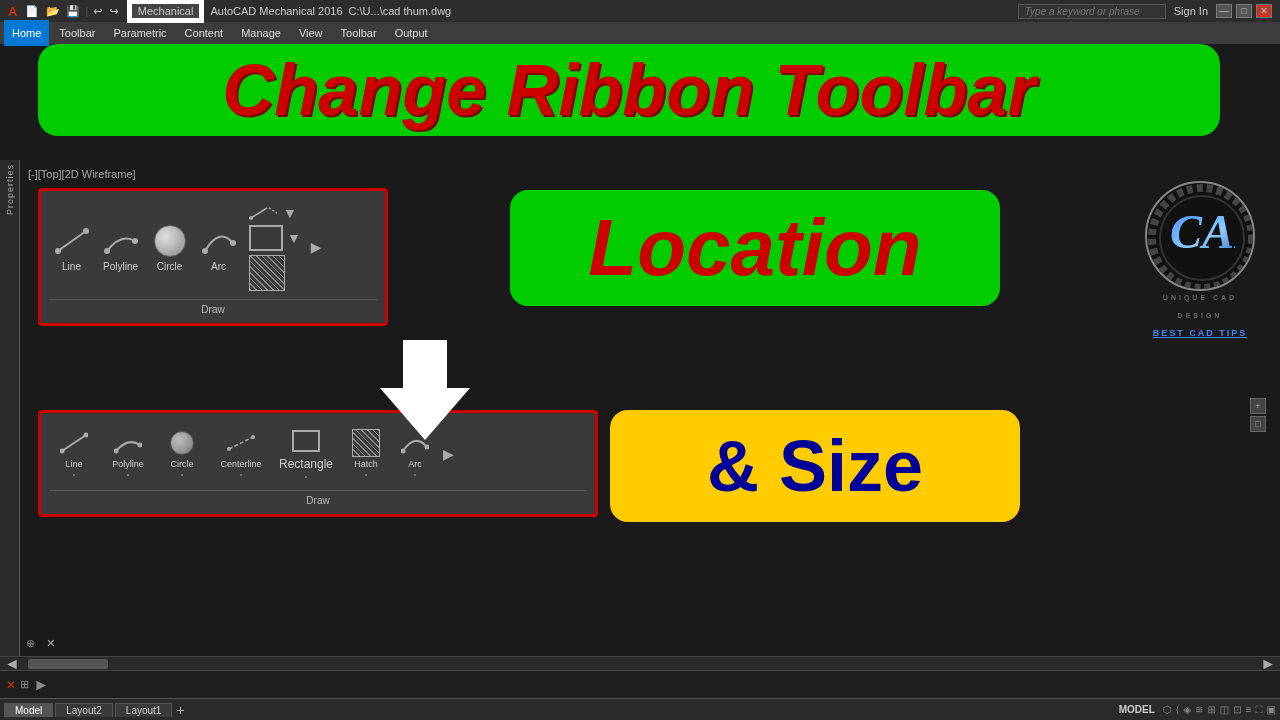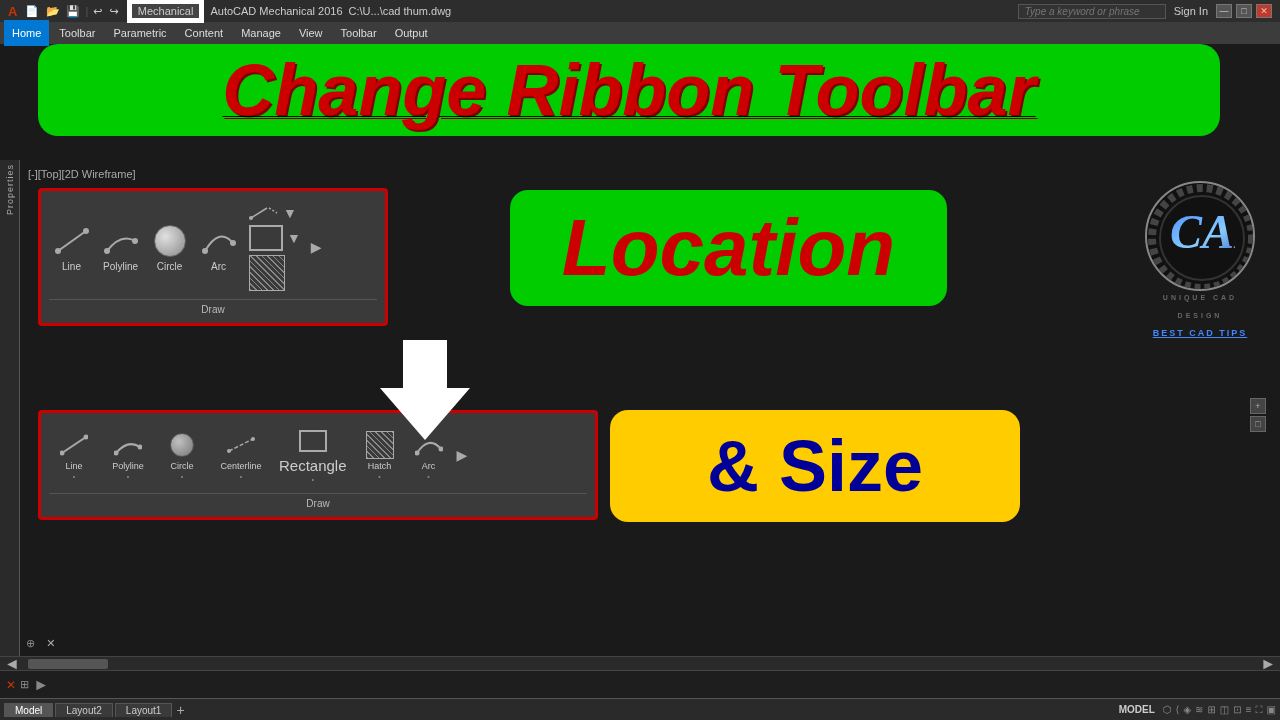--- a/index.html
+++ b/index.html
@@ -51,21 +51,20 @@
     }
     .menu-item.active { background: #0078d4; color: white; }
 
     
     .banner-container {
       position: absolute;
       top: 44px;
       left: 38px;
       right: 60px;
       z-index: 10;
-      text-decoration: underline;
     }
 
     .green-banner {
       background: #00cc00;
       border-radius: 20px;
       padding: 10px 30px;
       text-align: center;
     }
     .green-banner-text {
       font-size: 72px;
@@ -216,21 +215,21 @@
       top: 180px;
       left: 380px;
       z-index: 5;
     }
 
     
     .location-box {
       position: absolute;
       top: 30px;
       left: 510px;
-      width: 437px;
+      width: 490px;
       background: #00cc00;
       border-radius: 18px;
       padding: 18px 30px;
       text-align: center;
     }
     .location-text {
       font-size: 80px;
       font-weight: 900;
       color: #cc0000;
       font-family: Impact, Arial Black, sans-serif;
@@ -623,21 +622,21 @@
           </svg>
         </div>
         <span style="color:#ccc;font-size:9px;">Centerline</span>
         <span style="color:#888;font-size:7px;">•</span>
       </div>
 
       <div class="tool-item" style="min-width:60px;">
         <div class="tool-icon-sm">
           <div class="rect-icon"></div>
         </div>
-        <span style="color:#ccc;font-size:15px;">Rectangle</span>
+        <span style="color:#ccc;font-size:12px;">Rectangle</span>
         <span style="color:#888;font-size:7px;">•</span>
       </div>
 
       <div class="tool-item" style="min-width:50px;">
         <div class="tool-icon-sm">
           <div class="hatch-icon"></div>
         </div>
         <span style="color:#ccc;font-size:9px;">Hatch</span>
         <span style="color:#888;font-size:7px;">•</span>
       </div>

